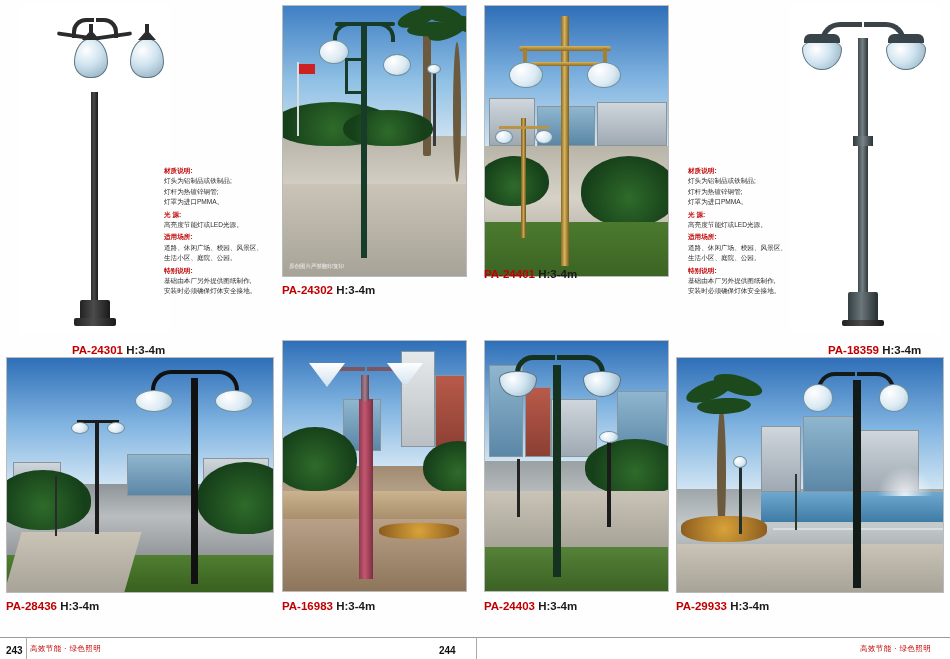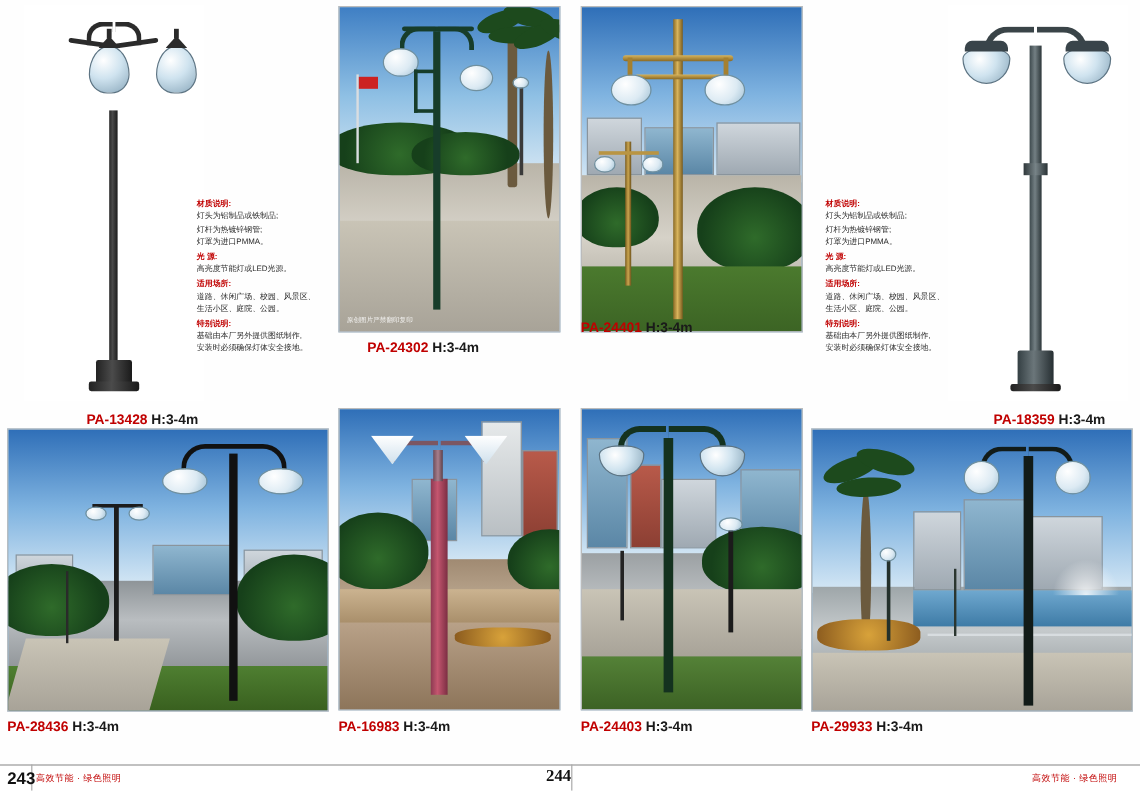--- a/index.html
+++ b/index.html
@@ -42,24 +42,24 @@
   .spec .grp { margin-bottom: 2px; }
 
   
   .footbar {
     position: absolute; left: 0; bottom: 0; width: 950px; height: 22px;
     border-top: 1px solid #999;
     background: #fff;
   }
   .pgnum {
     position: absolute; bottom: 3px;
-    font-size: 14px; font-weight: bold; color: #111;
+    font-size: 10px; font-weight: bold; color: #111;
   }
   .pgnum.left { left: 6px; }
-  .pgnum.right { left: 455px; font-family: Liberation Serif, serif; }
+  .pgnum.right { left: 439px; }
   .foottxt {
     position: absolute; bottom: 5px;
     font-size: 7.5px; color: #c00000; letter-spacing: .4px; text-align: center;
   }
   .foottxt.l { left: 30px; }
   .foottxt.r { left: 860px; }
   .vline { position:absolute; bottom:0; width:1px; height:22px; background:#aaa; }
 
   
   .whitebg { position: absolute; background: #ffffff; }
@@ -129,21 +129,21 @@
     <div class="lamphead" style="left:110px; top:34px; width:34px; height:40px;
                 border-radius:50% 50% 45% 45% / 60% 60% 40% 40%;"></div>
     <div style="position:absolute; left:62px; top:26px; width:18px; height:10px;
                 background:#2b2b2b; clip-path:polygon(50% 0,100% 100%,0 100%);"></div>
     <div style="position:absolute; left:118px; top:26px; width:18px; height:10px;
                 background:#2b2b2b; clip-path:polygon(50% 0,100% 100%,0 100%);"></div>
     <div style="position:absolute; left:69px; top:20px; width:4px; height:8px; background:#2b2b2b;"></div>
     <div style="position:absolute; left:125px; top:20px; width:4px; height:8px; background:#2b2b2b;"></div>
   </div>
   <div class="cap" style="left:72px; top:344px;">
-    <span>PA-13428</span>
+    <span>PA-24301</span>
     <span class="h">H:3-4m</span>
   </div>
 
   <div class="spec" style="left:164px; top:166px;">
     <p class="ttl">材质说明:</p>
     <p>灯头为铝制品或铁制品;</p>
     <p>灯杆为热镀锌钢管;</p>
     <p class="grp">灯罩为进口PMMA。</p>
     <p class="ttl">光    源:</p>
     <p class="grp">高亮度节能灯或LED光源。</p>
@@ -185,21 +185,21 @@
                 border-right:4px solid #173d2a; border-top:4px solid #173d2a; border-radius:0 16px 0 0;"></div>
     <div class="sceneglobe" style="left:36px; top:34px; width:30px; height:24px;"></div>
     <div class="sceneglobe" style="left:100px; top:48px; width:28px; height:22px;"></div>
     <div style="position:absolute; left:62px; top:52px; width:18px; height:36px;
                 border-left:3px solid #173d2a; border-top:3px solid #173d2a; border-bottom:3px solid #173d2a;"></div>
 
     <div class="scenepole" style="left:150px; top:64px; width:3px; height:76px; background:#3a3a3a;"></div>
     <div class="sceneglobe" style="left:144px; top:58px; width:14px; height:10px;"></div>
     <div class="watermark" style="left:6px; bottom:6px;">原创图片严禁翻印复印</div>
   </div>
-  <div class="cap" style="left:282px; top:284px;margin-left:24px;">
+  <div class="cap" style="left:282px; top:284px;">
     <span>PA-24302</span>
     <span class="h">H:3-4m</span>
   </div>
 
   <div class="photo" style="left:484px; top:5px; width:185px; height:272px;">
     <div class="sky2" style="height:54%;"></div>
     <div class="ground" style="height:48%;"></div>
     <div class="bldg" style="left:4px; top:92px; width:46px; height:48px;"></div>
     <div class="bldg blue" style="left:52px; top:100px; width:58px; height:40px;"></div>
     <div class="bldg" style="left:112px; top:96px; width:70px; height:44px;"></div>

